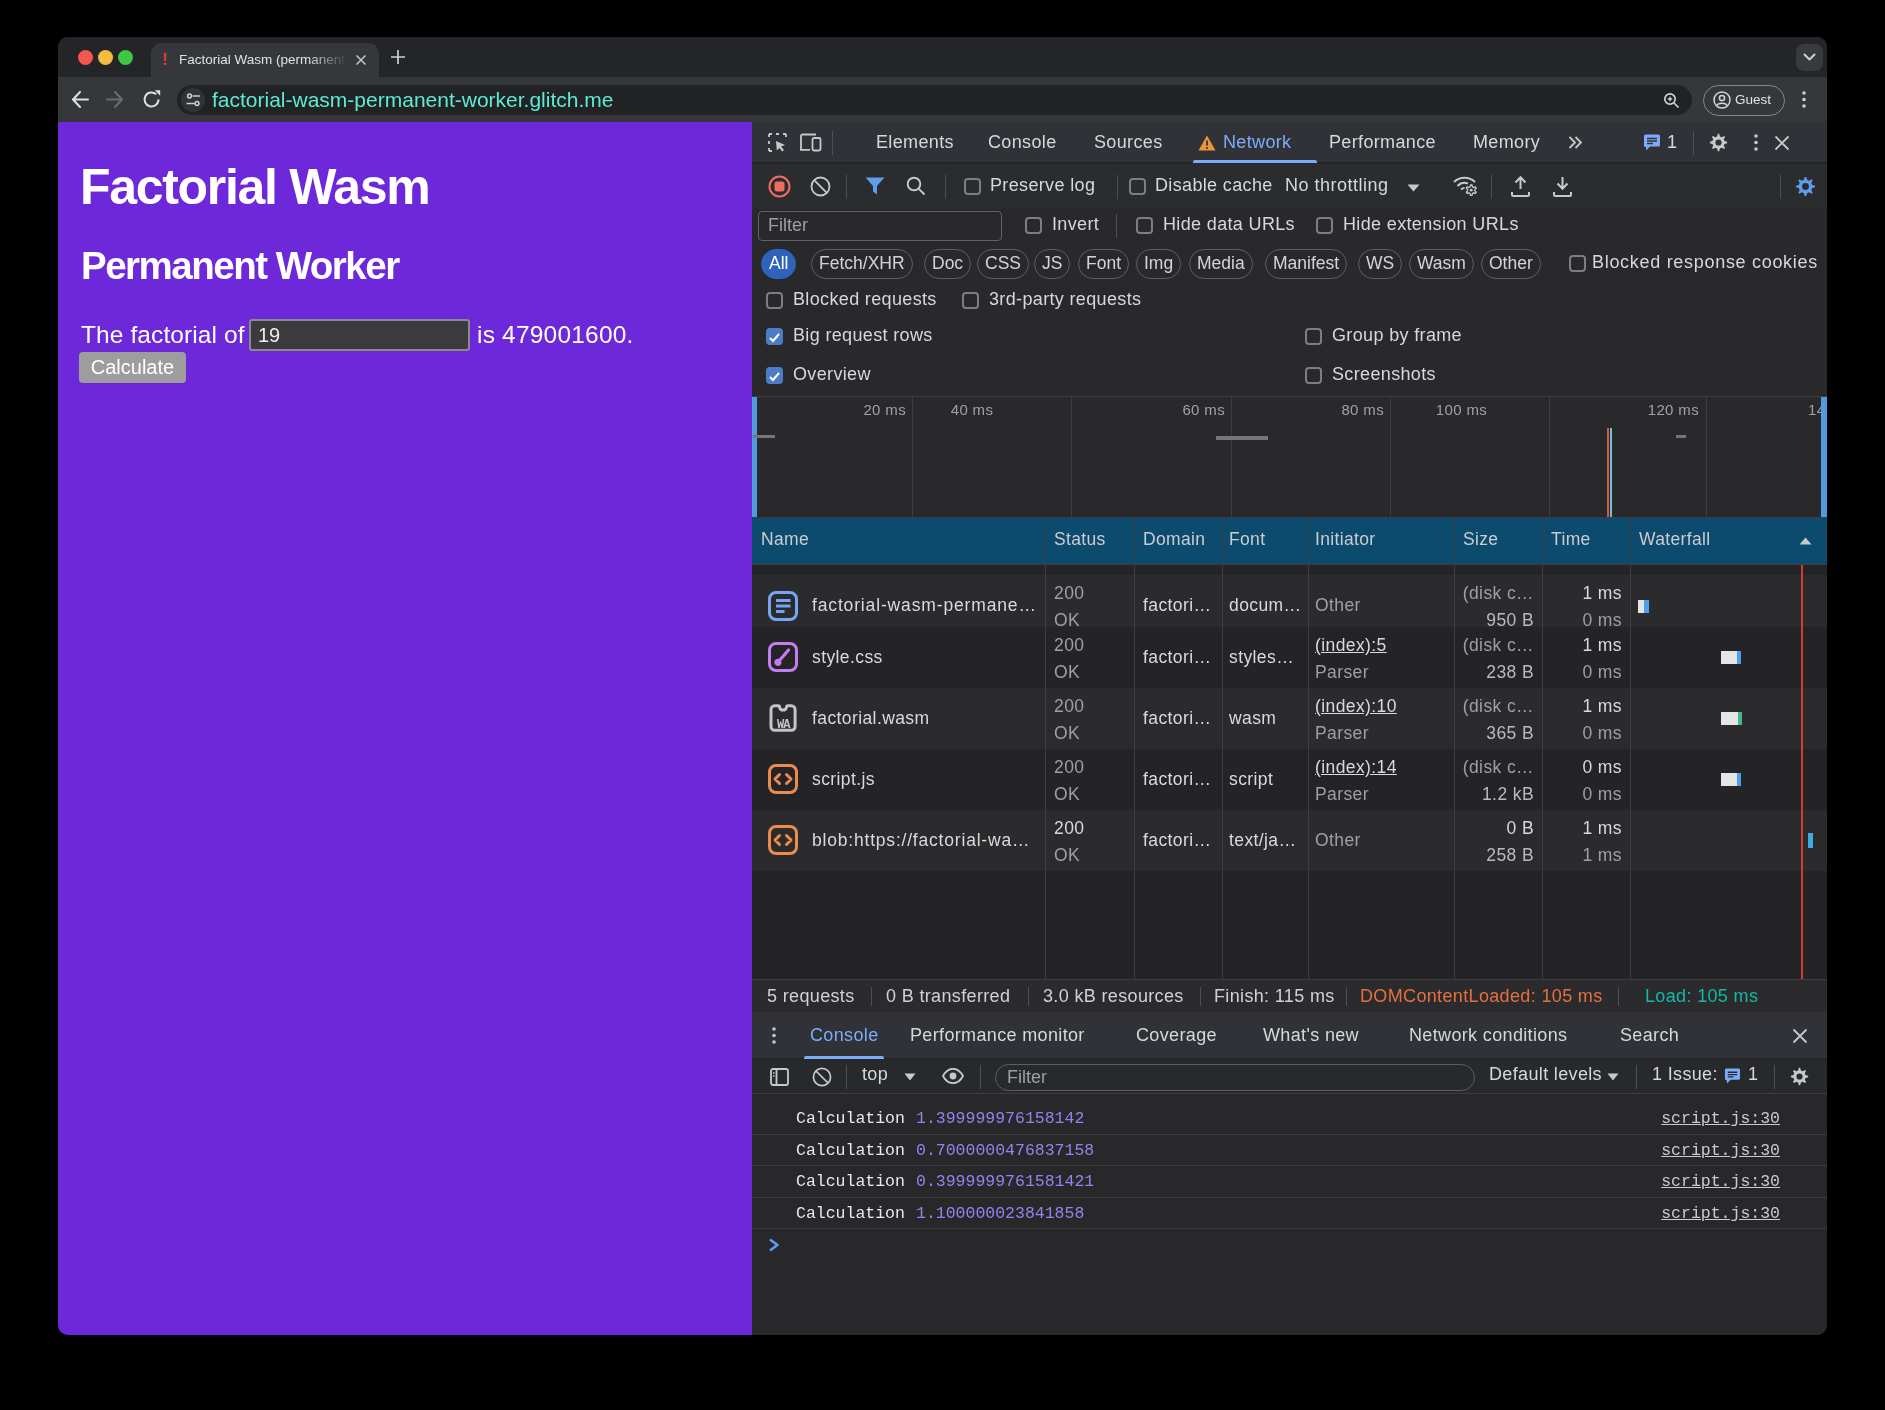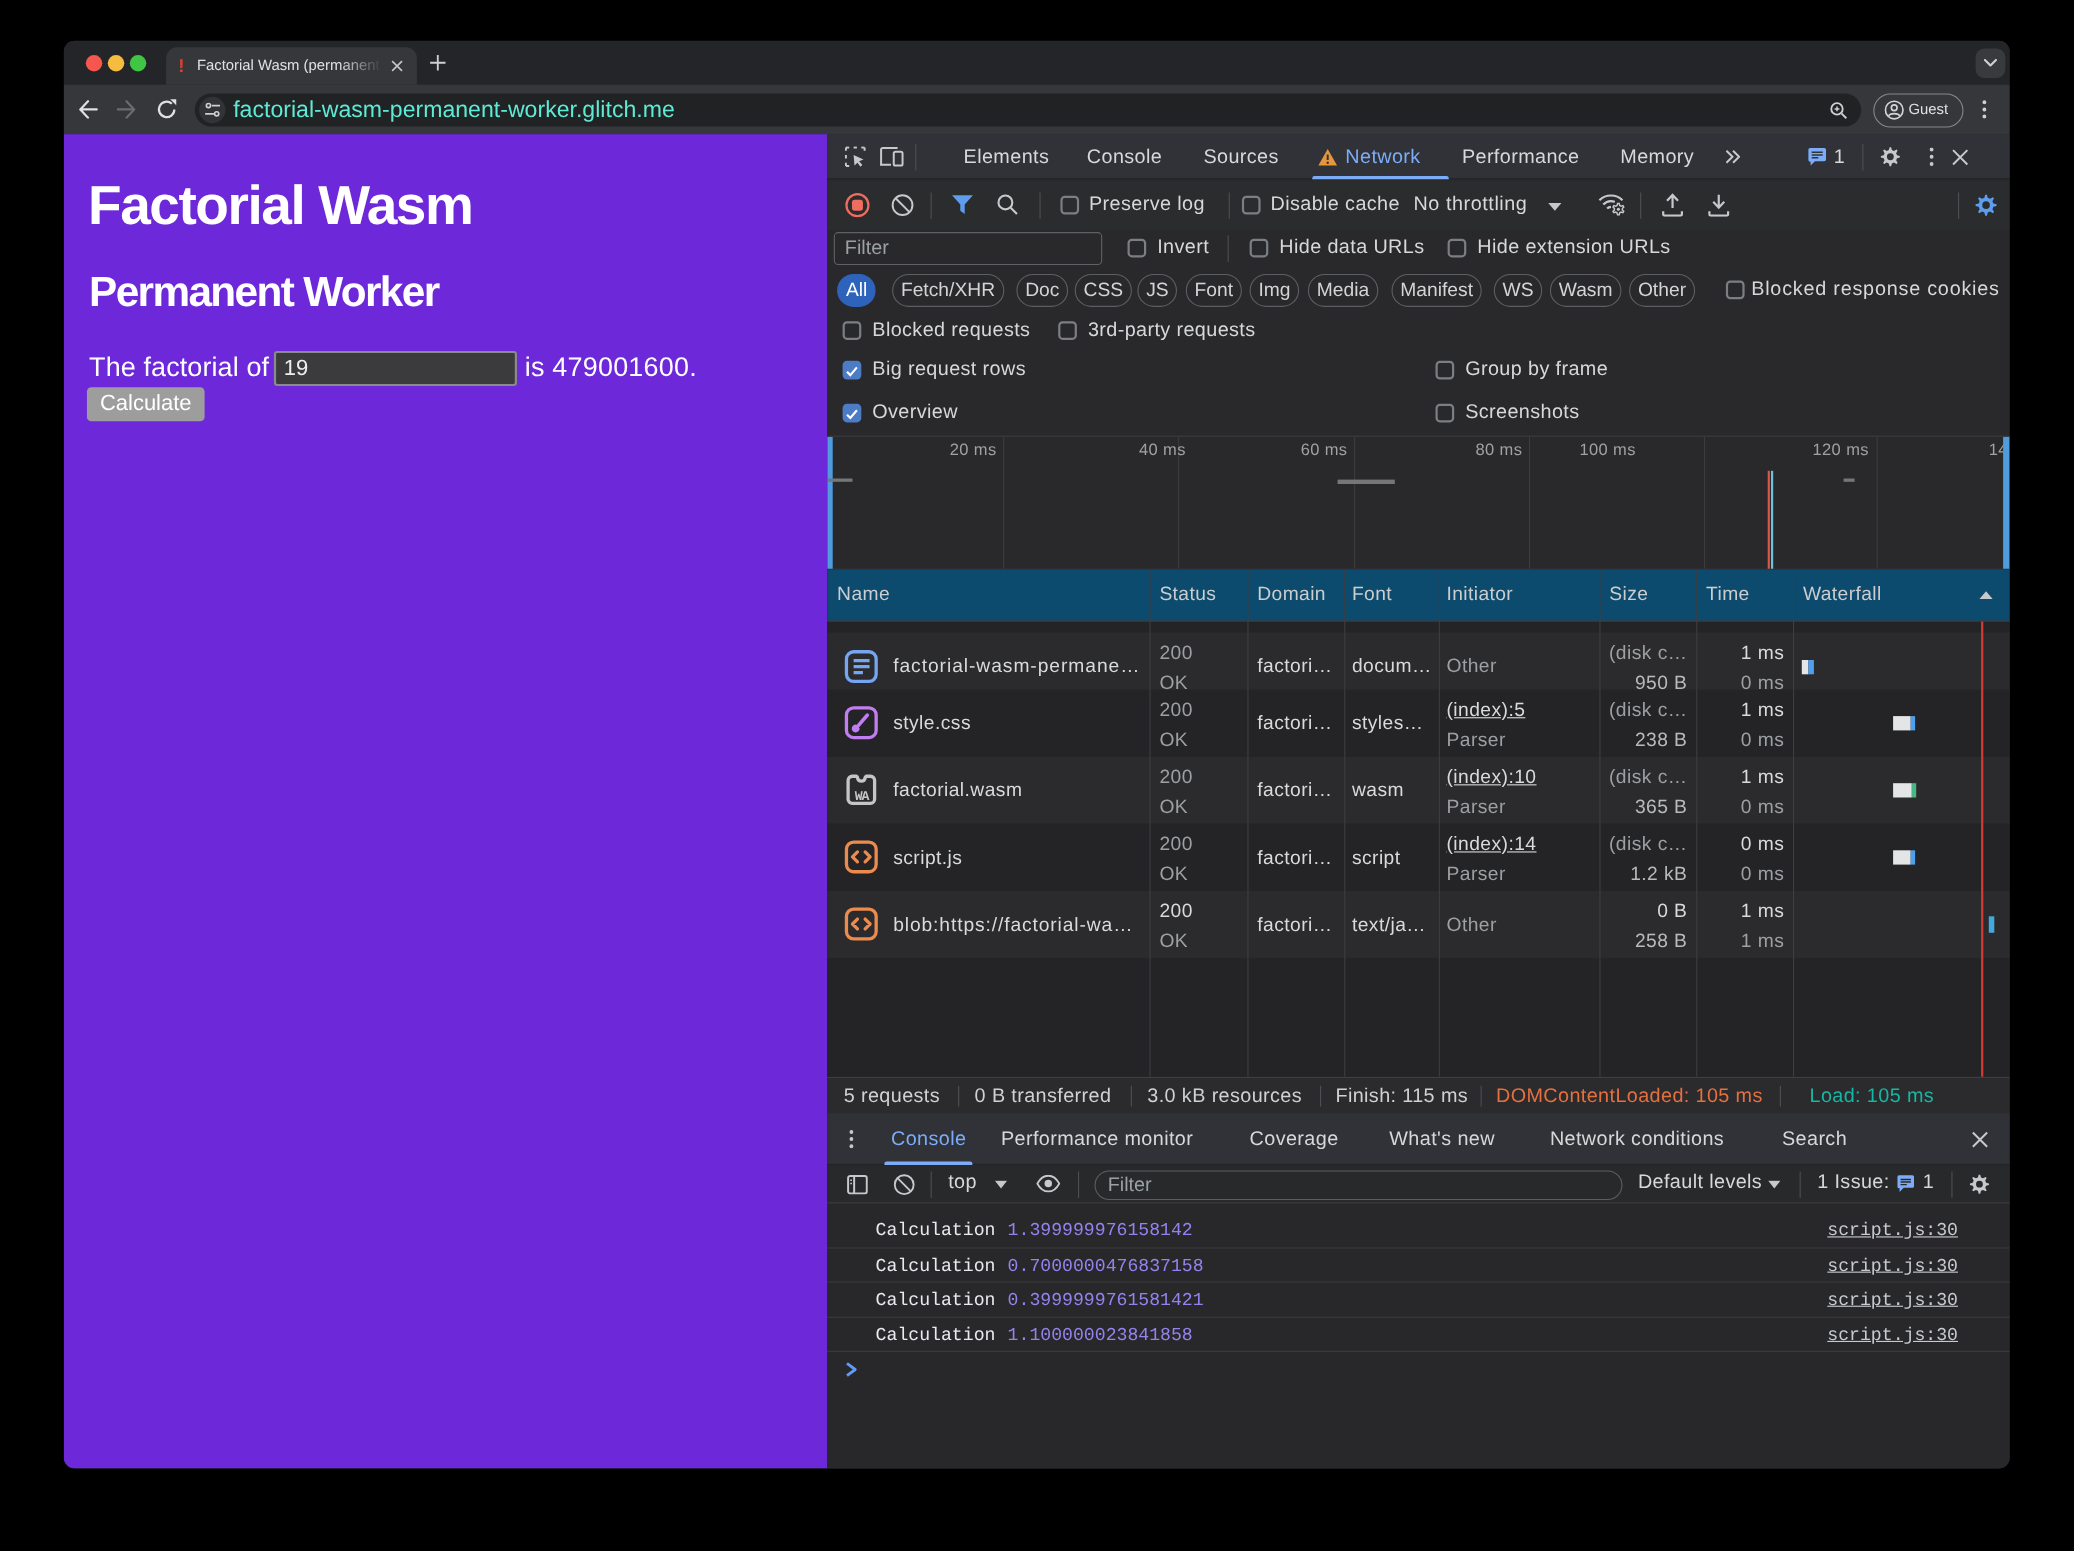--- a/index.html
+++ b/index.html
@@ -245,21 +245,21 @@
     <div class="lbl" style="left:580px;top:242px">Screenshots</div>
 
     <div id="ovw" class="ab" style="left:0;top:274px;width:1075px;height:122px;background:#29292b;border-top:1px solid #3c3d3f;border-bottom:1px solid #3c3d3f;overflow:hidden">
       <div class="ab" style="left:160px;top:0;width:1px;height:122px;background:#3b3c3e"></div>
       <div class="ab" style="left:319px;top:0;width:1px;height:122px;background:#3b3c3e"></div>
       <div class="ab" style="left:479px;top:0;width:1px;height:122px;background:#3b3c3e"></div>
       <div class="ab" style="left:638px;top:0;width:1px;height:122px;background:#3b3c3e"></div>
       <div class="ab" style="left:797px;top:0;width:1px;height:122px;background:#3b3c3e"></div>
       <div class="ab" style="left:954px;top:0;width:1px;height:122px;background:#3b3c3e"></div>
       <div class="lbl" style="left:0px;top:4px;width:154px;text-align:right;font-size:15px;color:#9fa1a3">20 ms</div>
-      <div class="lbl" style="left:172px;top:4px;width:154px;text-align:right;font-size:15px;color:#9fa1a3">40 ms</div>
+      <div class="lbl" style="left:143px;top:4px;width:154px;text-align:center;font-size:15px;color:#9fa1a3">40 ms</div>
       <div class="lbl" style="left:319px;top:4px;width:154px;text-align:right;font-size:15px;color:#9fa1a3">60 ms</div>
       <div class="lbl" style="left:478px;top:4px;width:154px;text-align:right;font-size:15px;color:#9fa1a3">80 ms</div>
       <div class="lbl" style="left:629px;top:4px;width:161px;text-align:center;font-size:15px;color:#9fa1a3">100 ms</div>
       <div class="lbl" style="left:786px;top:4px;width:161px;text-align:right;font-size:15px;color:#9fa1a3">120 ms</div>
       <div class="lbl" style="left:1056px;top:4px;font-size:15px;color:#9fa1a3">14</div>
       <div class="ab" style="left:0;top:0;width:5px;height:122px;background:#4e9bdd"></div>
             <div class="ab" style="left:1069px;top:0;width:6px;height:122px;background:#4e9bdd"></div>
             <div class="ab" style="left:1px;top:38px;width:22px;height:3px;background:#747678"></div>
       <div class="ab" style="left:464px;top:39px;width:52px;height:4px;background:#747678"></div>
       <div class="ab" style="left:924px;top:38px;width:10px;height:3px;background:#747678"></div>

